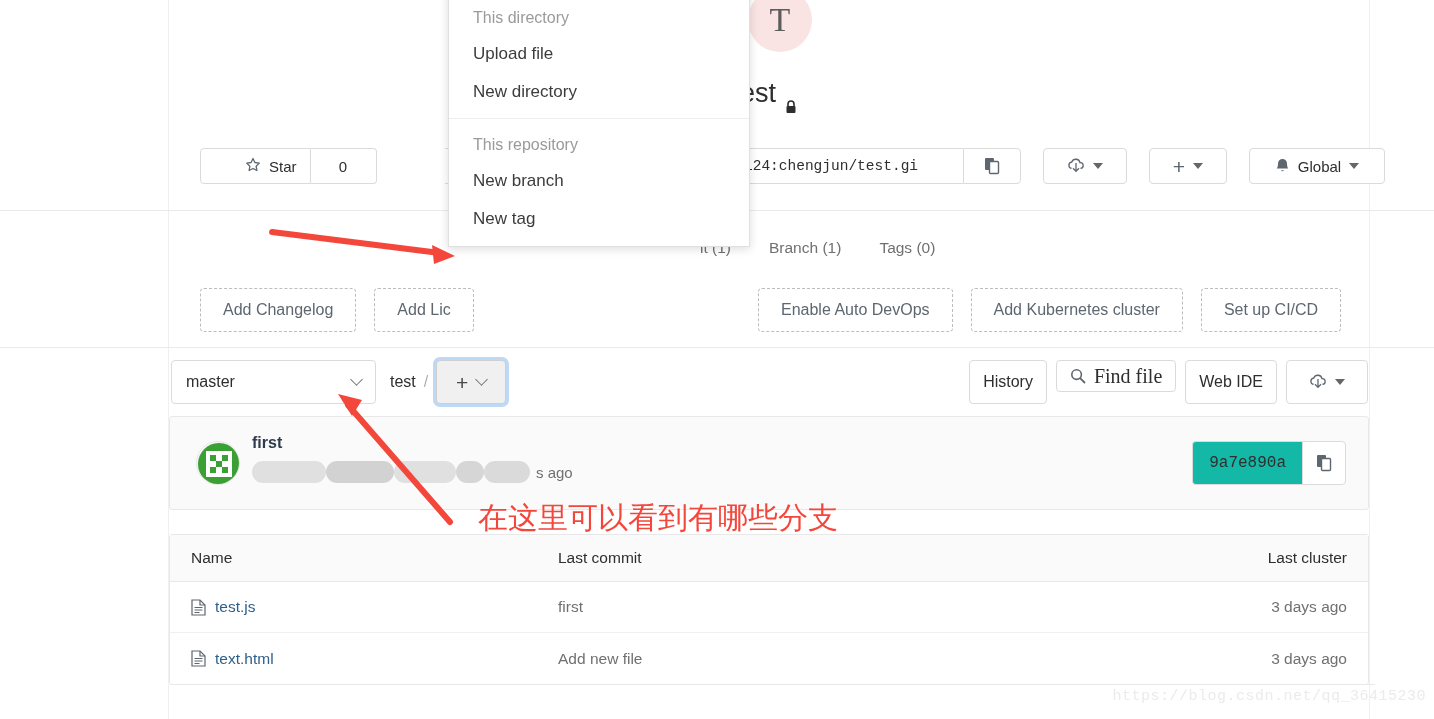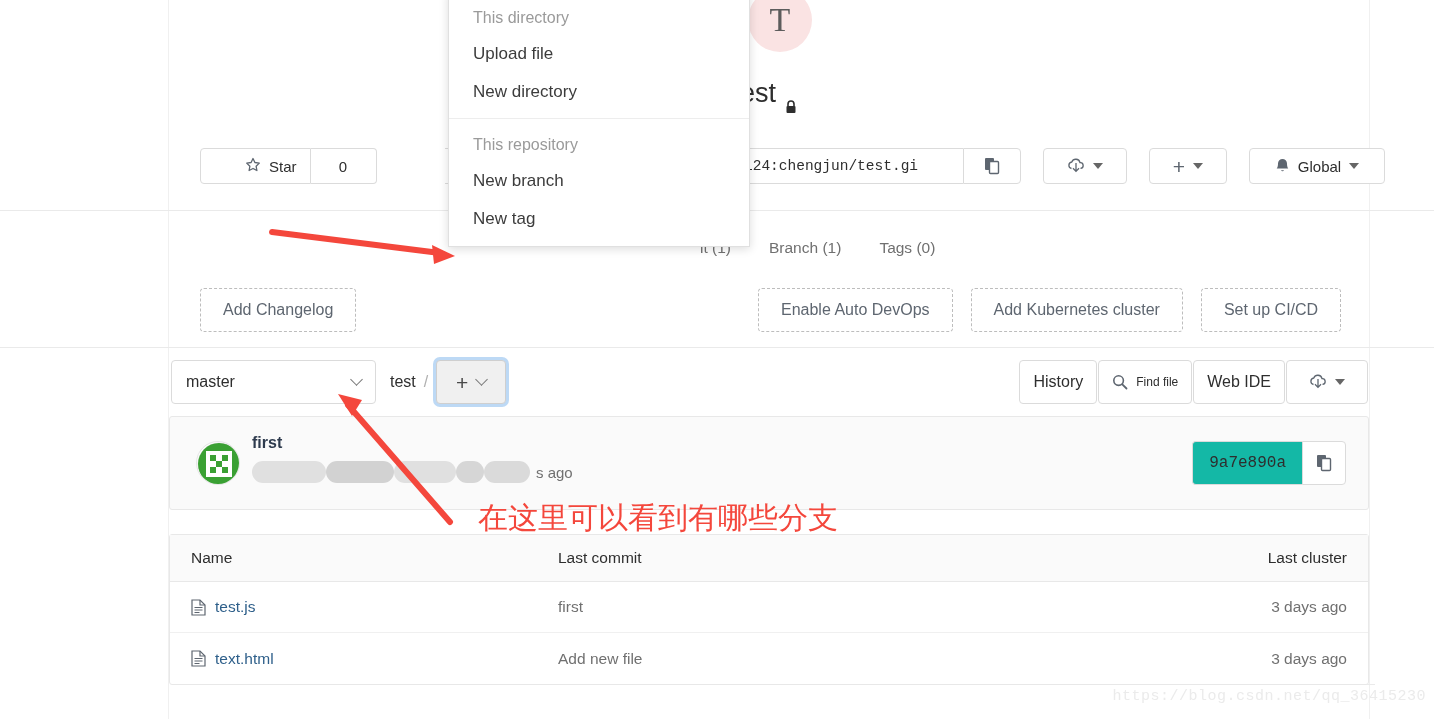--- a/index.html
+++ b/index.html
@@ -117,21 +117,21 @@
   .crumb .slash { color:#b0b0b0; }
   .plus-btn {
     width:70px; height:44px; border-radius:4px;
     background:#f0f0f0; border:1px solid #cfcfcf;
     box-shadow:0 0 0 3px #bdd9f5;
     display:flex; align-items:center; justify-content:center; gap:9px;
     cursor:pointer;
   }
   .plus-glyph { font-size:21px; color:#4a4a4a; line-height:1; }
 
-  .repo-actions { position:absolute; right:2px; top:0; display:flex; gap:1px;text-align:right; }
+  .repo-actions { position:absolute; right:2px; top:0; display:flex; gap:9px;text-align:right; }
 
   
   .commit-panel {
     position:absolute; left:169px; top:416px;
     width:1200px; height:94px;
     background:#fafafa; border:1px solid #e8e8e8; border-radius:3px;
   }
   .identicon {
     position:absolute; left:26px; top:24px; width:44px; height:44px;
     border-radius:50%; overflow:hidden; background:#fff; border:1px solid #e5e5e5;
@@ -312,20 +312,21 @@
   </div>
 
   <div class="stats">
     <span class="stat">it (1)</span>
     <span class="stat">Branch (1)</span>
     <span class="stat">Tags (0)</span>
   </div>
 
   <div class="dashed-row">
     <div class="btn-dashed">Add Changelog</div>
+    <div class="btn-dashed">Add Lic</div>
   </div>
   <div class="dashed-row" style="left:758px;">
     <div class="btn-dashed">Enable Auto DevOps</div>
     <div class="btn-dashed">Add Kubernetes cluster</div>
     <div class="btn-dashed">Set up CI/CD</div>
   </div>
 
   <div class="repo-bar">
     <div class="branch-select">
       <span>master</span>
@@ -334,21 +335,21 @@
     <div class="crumb">
       <span>test</span>
       <span class="slash">/</span>
       <div class="plus-btn">
         <span class="plus-glyph">+</span>
         <span class="chev"></span>
       </div>
     </div>
     <div class="repo-actions">
       <div class="btn" style="height:44px;font-size:16px;">History</div>
-      <div class="btn" style="height:44px;font-size:12px;">
+      <div class="btn" style="height:32px;font-size:20px;font-family:Liberation Serif, serif;">
         <svg width="16" height="16" viewBox="0 0 16 16">
           <circle cx="6.6" cy="6.6" r="4.8" fill="none" stroke="#5e6670" stroke-width="1.6"></circle>
           <path d="M10.3 10.3L14.5 14.5" stroke="#5e6670" stroke-width="1.8" stroke-linecap="round"></path>
         </svg>
         <span>Find file</span>
       </div>
       <div class="btn" style="height:44px;font-size:16px;">Web IDE</div>
       <div class="btn" style="height:44px;width:82px;">
         <svg width="18" height="16" viewBox="0 0 18 16">
           <path d="M4.5 10.5a3.3 3.3 0 01.3-6.5 4.3 4.3 0 018.2.6 2.9 2.9 0 01.5 5.8" fill="none" stroke="#5e6670" stroke-width="1.3"></path>

